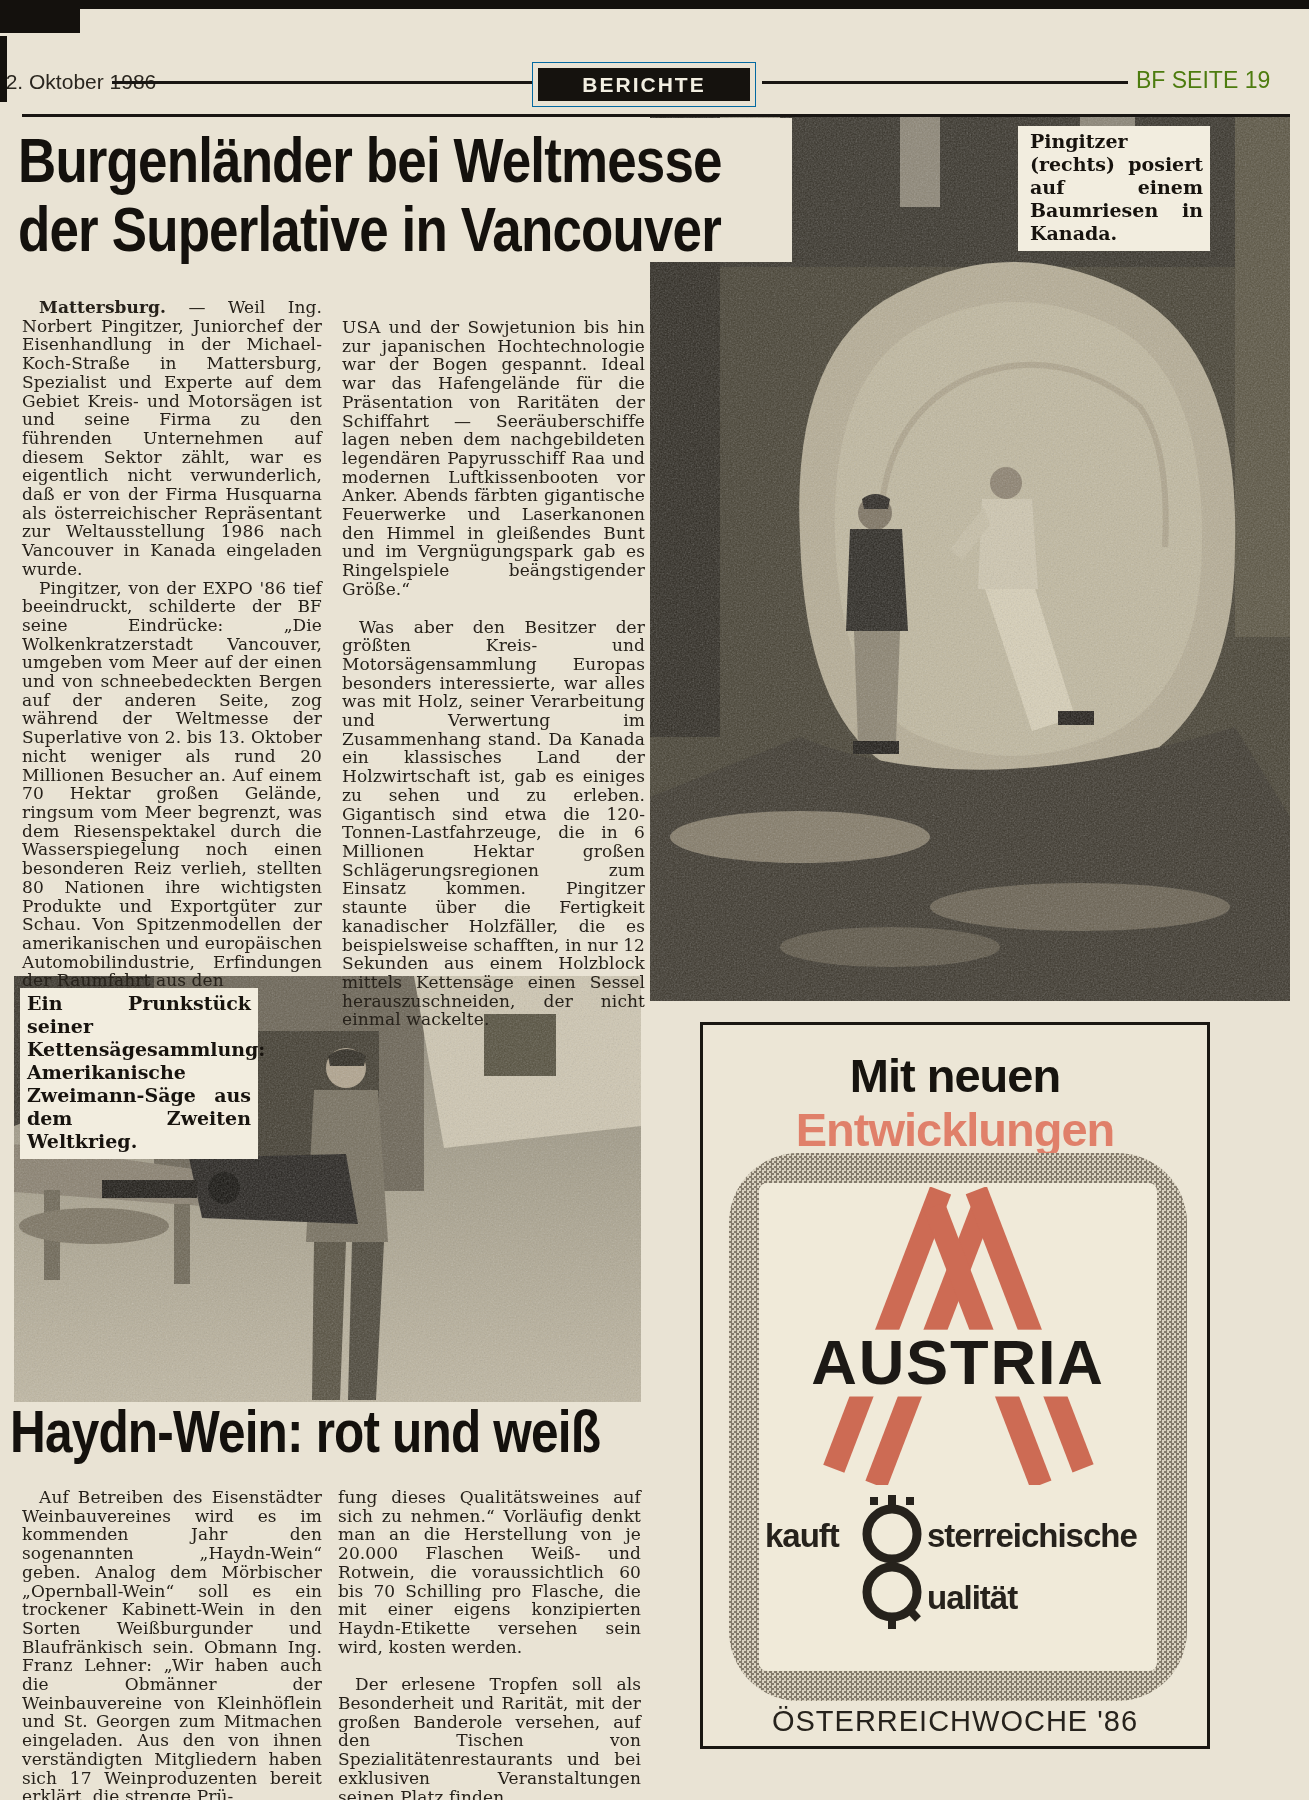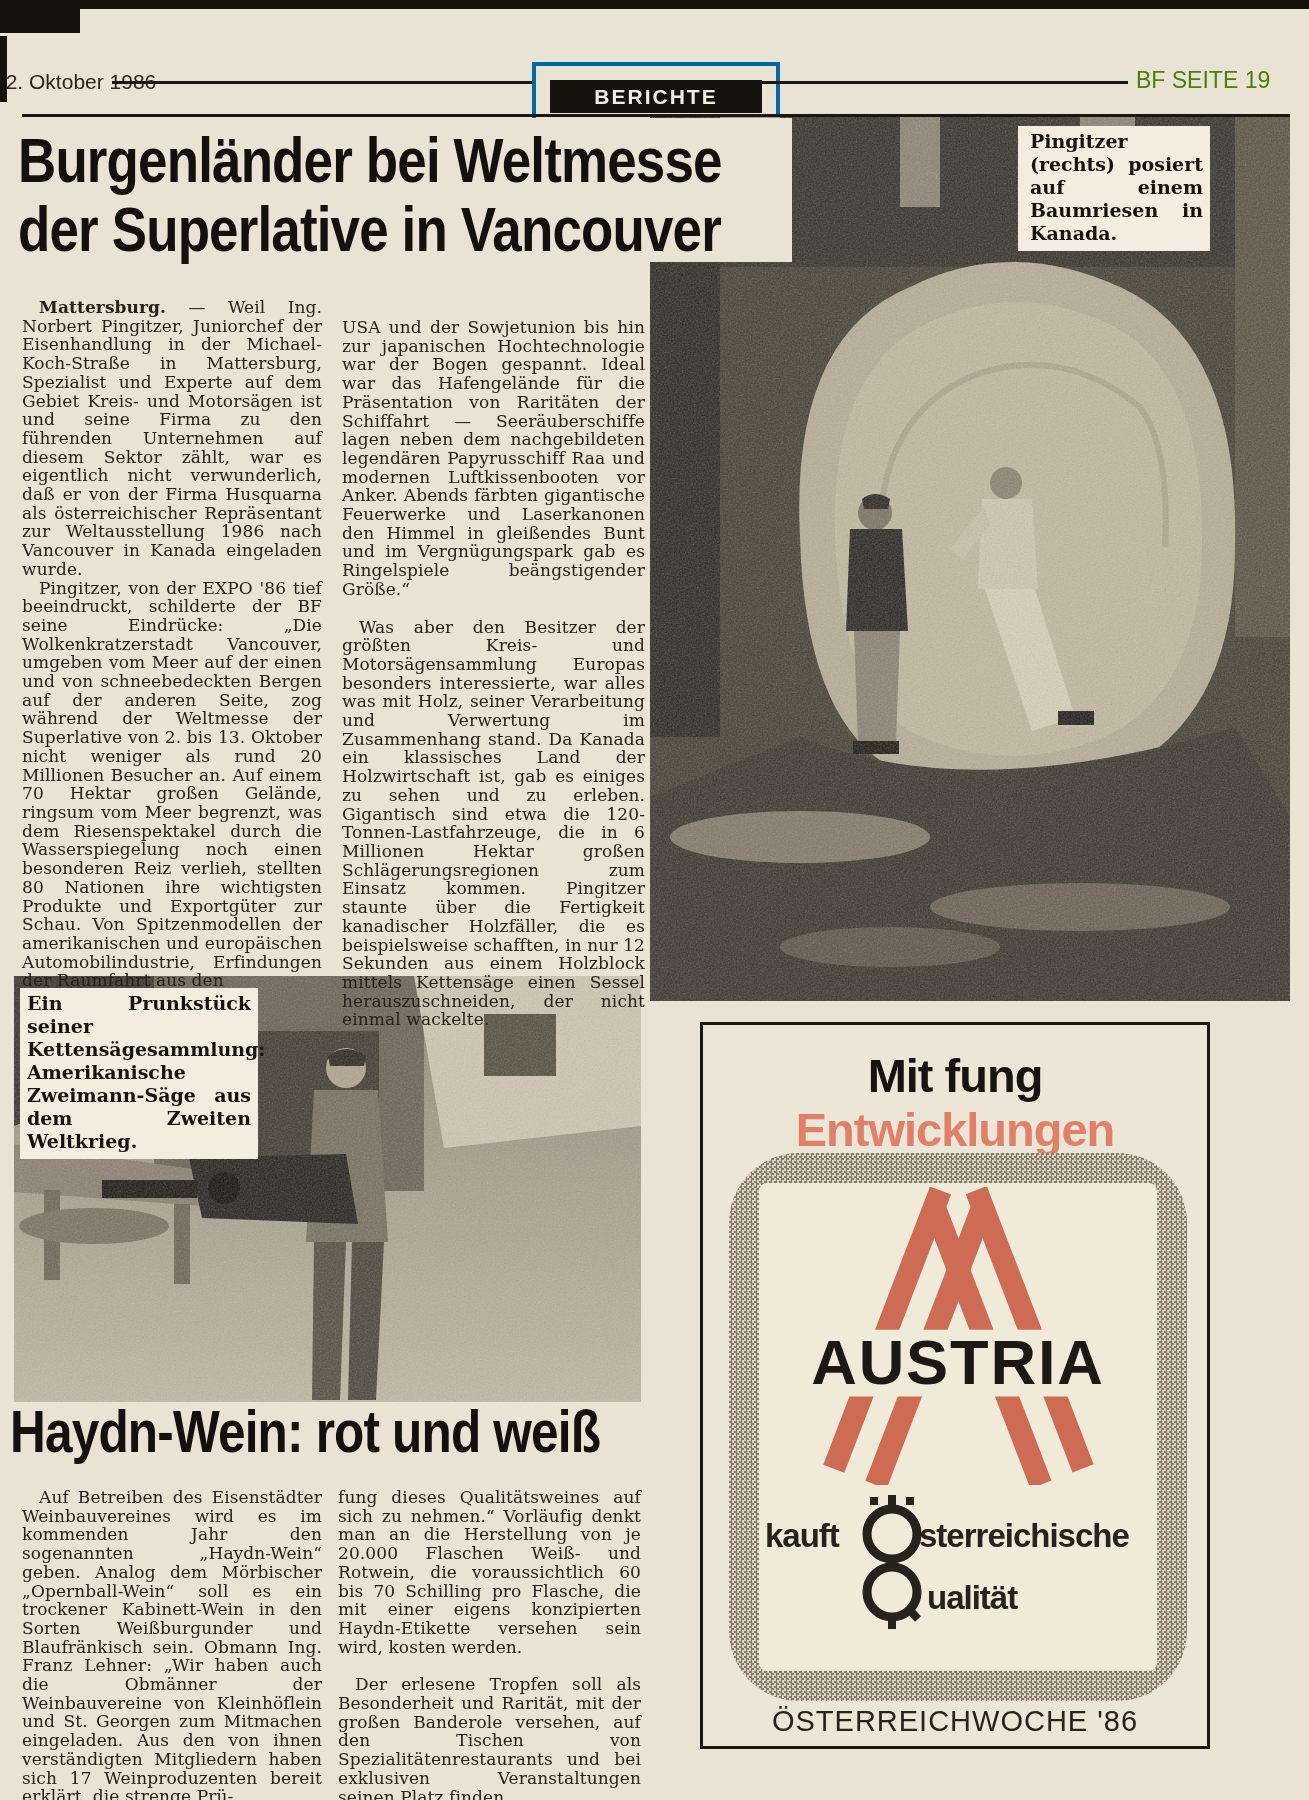--- a/index.html
+++ b/index.html
@@ -14,21 +14,21 @@
     position:relative;width:1309px;height:1800px;margin:0 auto;
     background:var(--paper);overflow:hidden;
     font-family:"DejaVu Serif",serif;color:var(--body-ink);
   }
   .abs{position:absolute;}
   
   .artifact{background:#14110d;}
   
   .mast-date{font-family:"Liberation Sans",sans-serif;font-size:21px;color:#2a261f;white-space:nowrap;}
   .rule{background:#191613;height:3px;}
-  .berichte-outer{border:4px solid #0369a1;padding:14px;background:var(--paper);}
+  .berichte-outer{border:1px solid #0369a1;padding:5px;background:var(--paper);}
   .berichte-inner{background:#15120e;color:#f2eee1;font-family:"Liberation Sans",sans-serif;
     font-weight:700;font-size:21px;letter-spacing:2px;text-align:center;padding:5px 0 4px 0;width:212px;}
   .page-label{font-family:"Liberation Sans",sans-serif;font-size:23px;color:#4d7c0f;white-space:nowrap;}
   
   .headline-block{background:var(--paper);z-index:4;}
   .headline{font-family:"Liberation Sans",sans-serif;font-weight:700;color:#14110d;
     font-size:63px;line-height:69px;white-space:nowrap;letter-spacing:-1px;margin:0;}
   .condense{display:inline-block;transform:scaleX(0.84);transform-origin:0 0;}
   
   .photo{display:block;z-index:1;}
@@ -174,21 +174,21 @@
 
   <div class="abs col" style="left:22px;top:1488px;width:300px;height:305px;">
     <p class="indent">Auf Betreiben des Eisenstädter Weinbauvereines wird es im kommenden Jahr den sogenannten „Haydn-Wein“ geben. Analog dem Mörbischer „Opernball-Wein“ soll es ein trockener Kabinett-Wein in den Sorten Weißburgunder und Blaufränkisch sein. Obmann Ing. Franz Lehner: „Wir haben auch die Obmänner der Weinbauvereine von Kleinhöflein und St. Georgen zum Mitmachen eingeladen. Aus den von ihnen verständigten Mitgliedern haben sich 17 Weinproduzenten bereit erklärt, die strenge Prü-</p>
   </div>
   <div class="abs col" style="left:338px;top:1488px;width:303px;height:305px;">
     <p class="no-indent">fung dieses Qualitätsweines auf sich zu nehmen.“ Vorläufig denkt man an die Herstellung von je 20.000 Flaschen Weiß- und Rotwein, die voraussichtlich 60 bis 70 Schilling pro Flasche, die mit einer eigens konzipierten Haydn-Etikette versehen sein wird, kosten werden.</p>
     <p class="indent para-gap">Der erlesene Tropfen soll als Besonderheit und Rarität, mit der großen Banderole versehen, auf den Tischen von Spezialitätenrestaurants und bei exklusiven Veranstaltungen seinen Platz finden.</p>
   </div>
 
   <div class="abs ad" style="left:700px;top:1022px;width:510px;height:727px;">
-    <div class="ad-line" style="margin-top:24px;">Mit fung</div>
+    <div class="ad-line" style="margin-top:24px;">Mit neuen</div>
     <div class="ad-line accent">Entwicklungen</div>
     <div class="ad-line">in die Zukunft!</div>
 
     <div class="abs logo-box" style="left:26px;top:128px;width:458px;height:548px;">
       <div class="logo-inner">
 
         <svg style="position:absolute;left:0;top:4px;width:398px;height:298px;" viewBox="0 0 440 330">
           <g transform="rotate(21 220 22)">
             <rect x="183" y="12" width="25" height="330" fill="#cd6b54"></rect>
             <rect x="233" y="12" width="25" height="330" fill="#cd6b54"></rect>
@@ -205,21 +205,21 @@
           <span class="abs slogan" style="left:6px;top:22px;">kauft</span>
           <svg class="abs" style="left:100px;top:0;width:66px;height:134px;" viewBox="0 0 66 134">
             <rect x="29" y="0" width="8" height="11" fill="#26221c"></rect>
             <rect x="11" y="2" width="8" height="8" fill="#26221c"></rect>
             <rect x="47" y="2" width="8" height="8" fill="#26221c"></rect>
             <circle cx="33" cy="39" r="25" fill="none" stroke="#26221c" stroke-width="9"></circle>
             <circle cx="33" cy="97" r="25" fill="none" stroke="#26221c" stroke-width="9"></circle>
             <rect x="29" y="123" width="8" height="11" fill="#26221c"></rect>
             <line x1="48" y1="112" x2="59" y2="124" stroke="#26221c" stroke-width="8"></line>
           </svg>
-          <span class="abs slogan" style="left:160px;top:22px;">sterreichische</span>
+          <span class="abs slogan" style="left:168px;top:22px;">sterreichische</span>
           <span class="abs slogan" style="left:168px;top:84px;">ualität</span>
         </div>
       </div>
     </div>
 
     <div class="abs ad-footer" style="bottom:8px;left:0;">ÖSTERREICHWOCHE '86</div>
   </div>
 
 </div>
 

